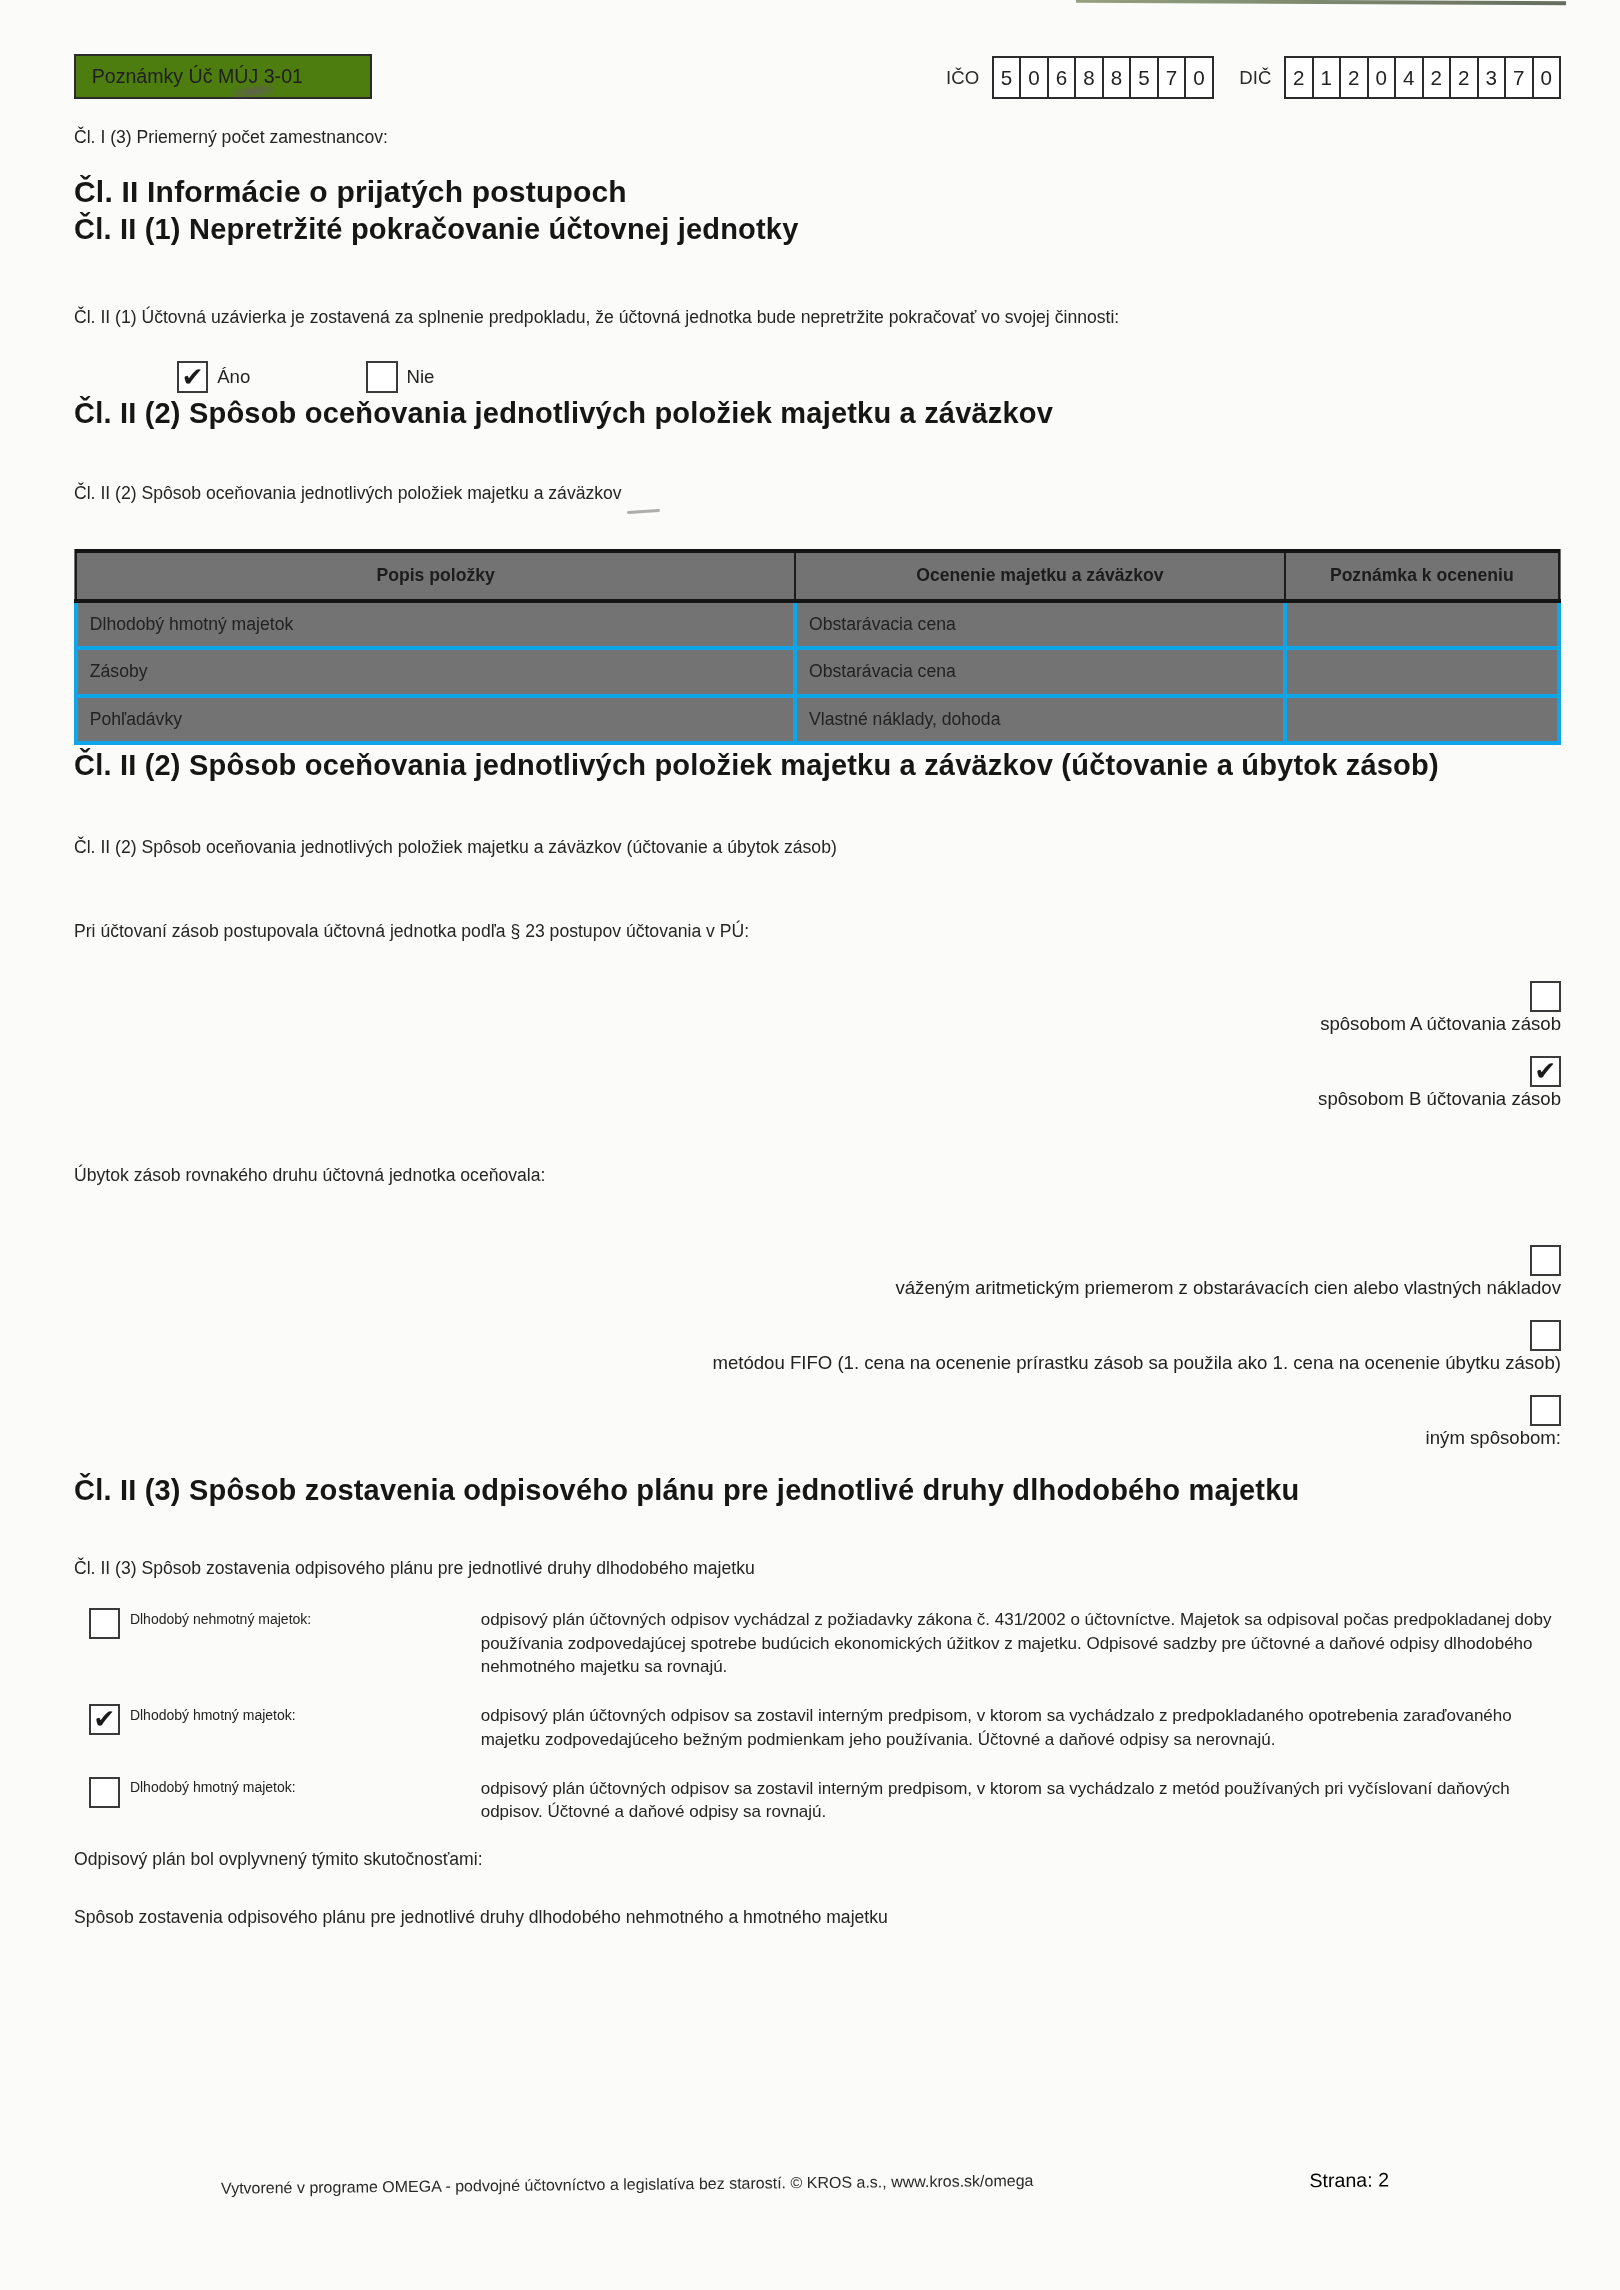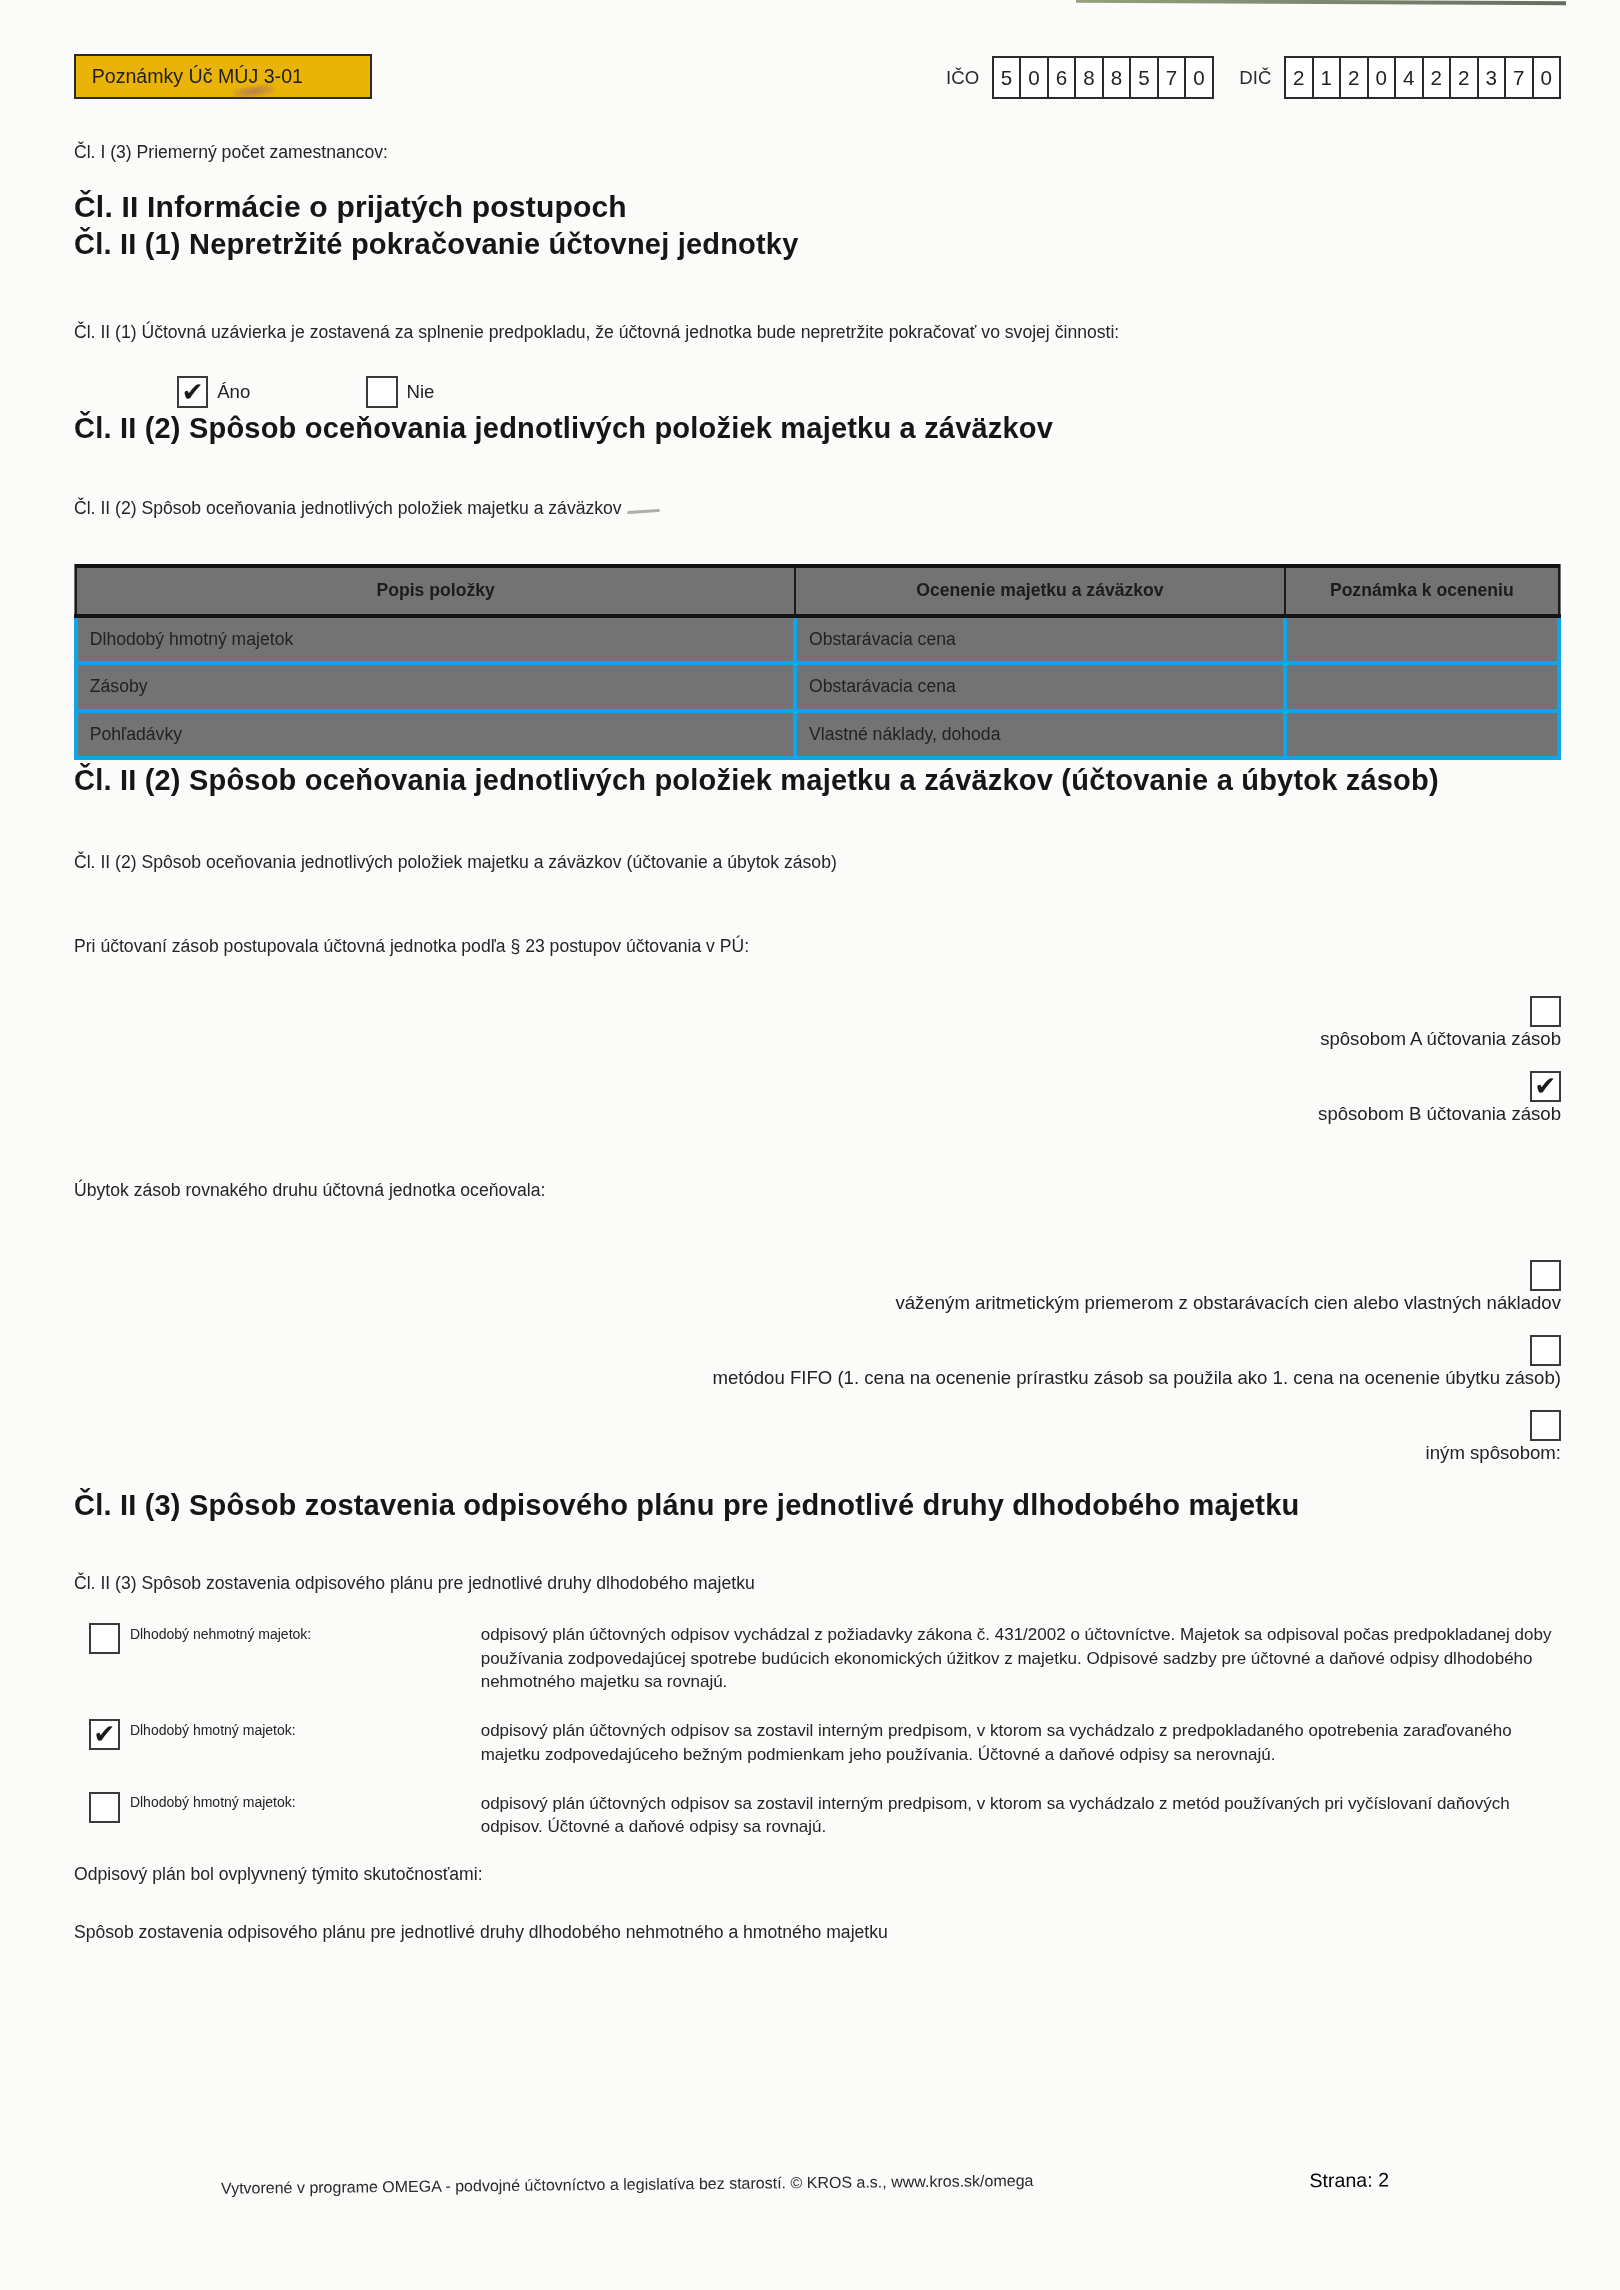--- a/index.html
+++ b/index.html
@@ -17,37 +17,37 @@
     box-sizing:border-box;
     padding:54px 59px 0 74px;
   }
   
   .header-row{display:flex;justify-content:space-between;align-items:flex-start;}
   .form-box{
     border:2px solid #2a2a2a;
     padding:8.8px 15.7px;
     font-size:19.6px;
     width:263px;
-    background:#eab308;
+    background:#4d7c0f;
   }
   .id-group{display:flex;align-items:center;margin-top:2px;}
   .id-label{font-size:18.6px;color:#2b2b2b;margin-right:12.7px;}
   .id-label.dic{margin-left:25.5px;}
   .digit-row{display:flex;}
   .digit-cell{
     width:25.5px;height:39px;
     border:2px solid #2b2b2b;
     margin-left:-2px;
     display:flex;align-items:center;justify-content:center;
     font-size:20.6px;color:#222;background:#fff;
   }
   .digit-cell:first-child{margin-left:0;}
   
   .small-line{font-size:17.6px;color:#252525;}
-  .line-employees{margin-top:43px;}
+  .line-employees{margin-top:28px;}
   h1.main-heading{margin:27.4px 0 0 0;font-size:30px;font-weight:bold;color:#161616;letter-spacing:0.2px;}
   h2.sec-heading{margin:0;font-size:29px;font-weight:bold;color:#161616;line-height:41px;letter-spacing:0.2px;}
   .mt-s1{margin-top:110px;}
   .intro1{margin-top:57px;}
   .mt-s2{margin-top:41px;}
   .intro2{margin-top:49px;}
   .mt-s3{margin-top:21.6px;max-width:1392px;}
   .intro3{margin-top:51px;}
   .line-method{margin-top:63px;}
   .line-decrease{margin-top:55px;}

